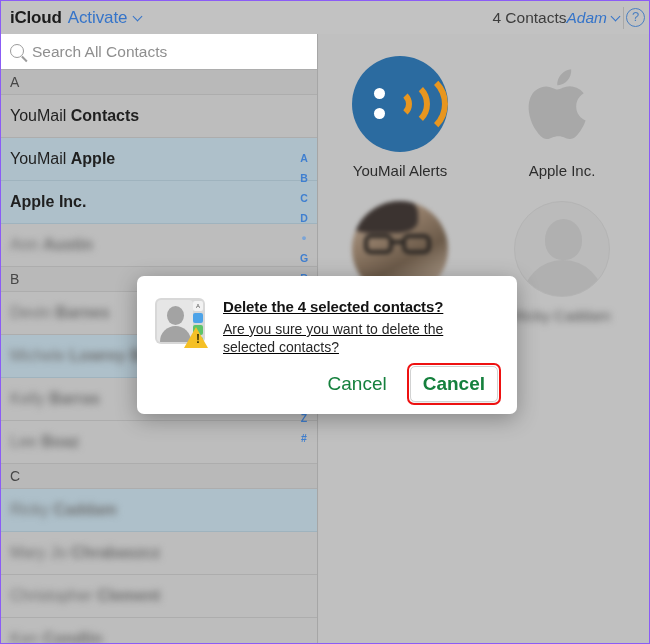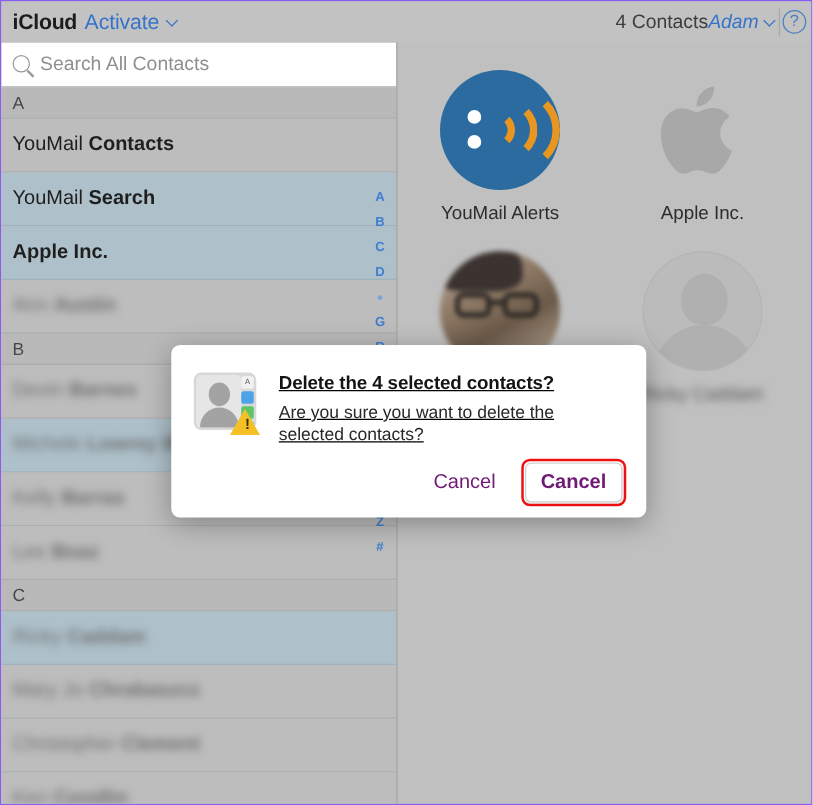--- a/index.html
+++ b/index.html
@@ -202,21 +202,21 @@
   .dlg-title{
     font-size:15px; font-weight:bold; color:#141414; margin-bottom:5px;
     letter-spacing:-0.1px;
   }
   .dlg-body{ font-size:14px; color:#272727; line-height:1.32; }
   .dlg-buttons{
     position:absolute; right:16px; bottom:9px;
     display:flex; align-items:center; gap:8px;
   }
   .btn{
-    font-size:16px; color:#701a75; background:transparent;
+    font-size:19px; color:#15803d; background:transparent;
     border:none; padding:6px 12px; border-radius:5px;
   }
   .btn-default{
     background:#fff; border:1px solid #d2d2d2;
     box-shadow:0 1px 1px rgba(0,0,0,0.08);
     font-weight:bold;
   }
   .btn-highlight{
     border:2.5px solid #ee1111; border-radius:7px; padding:1px;
     display:inline-block;
@@ -282,21 +282,21 @@
       <span class="mag"></span>
       <span class="search-ph">Search All Contacts</span>
     </div>
 
     <div class="list" id="contacts-list">
         <div class="sec-head">A</div>
         <div class="row">
           <span class="txt"><span class="first">YouMail </span><span class="last">Contacts</span></span>
         </div>
         <div class="row sel">
-          <span class="txt"><span class="first">YouMail </span><span class="last">Search</span></span>
+          <span class="txt"><span class="first">YouMail </span><span class="last">Apple</span></span>
         </div>
         <div class="row sel">
           <span class="txt"><span class="first"></span><span class="last">Apple Inc.</span></span>
         </div>
         <div class="row blur">
           <span class="txt"><span class="first">Ann </span><span class="last">Austin</span></span>
         </div>
         <div class="sec-head">B</div>
         <div class="row blur">
           <span class="txt"><span class="first">Devin </span><span class="last">Barnes</span></span>

